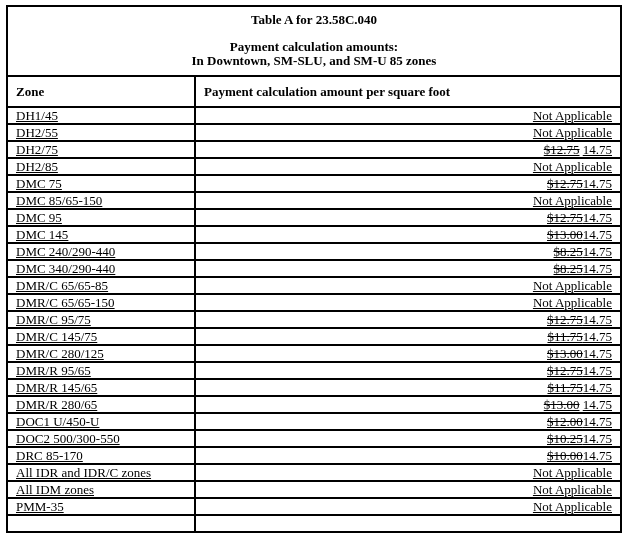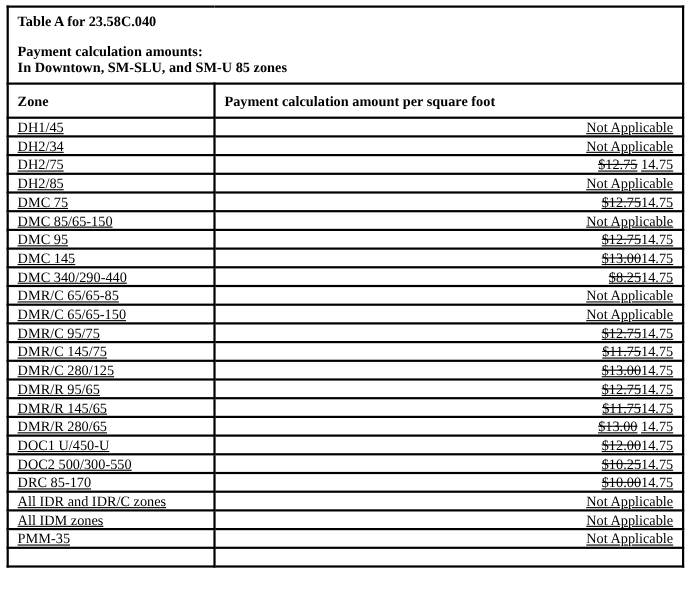--- a/index.html
+++ b/index.html
@@ -20,21 +20,21 @@
   td, th {
     border: 2px solid #000000;
     font-size: 13px;
     overflow: hidden;
     white-space: nowrap;
   }
   .title-cell {
     padding: 6px 8px 7px 8px;
     font-weight: bold;
   }
-  .title-cell p { margin: 0; line-height: 14px; }
+  .title-cell p { margin: 0; line-height: 14px; text-align: center; }
   .title-gap { height: 13px; }
   th.col-header {
     text-align: left;
     font-weight: bold;
     padding: 7px 8px;
     line-height: 15px;
   }
   tbody td {
     padding: 0 8px;
     line-height: 15px;
@@ -67,21 +67,21 @@
       <th class="col-header">Zone</th>
       <th class="col-header">Payment calculation amount per square foot</th>
     </tr>
   </thead>
   <tbody id="table-body">
       <tr>
         <td class="zone-cell"><span class="u">DH1/45</span></td>
         <td class="amount-cell"><span class="u">Not Applicable</span></td>
       </tr>
       <tr>
-        <td class="zone-cell"><span class="u">DH2/34</span></td>
+        <td class="zone-cell"><span class="u">DH2/55</span></td>
         <td class="amount-cell"><span class="u">Not Applicable</span></td>
       </tr>
       <tr>
         <td class="zone-cell"><span class="u">DH2/75</span></td>
         <td class="amount-cell"><span class="old">$12.75</span>&nbsp;<span class="u">14.75</span></td>
       </tr>
       <tr>
         <td class="zone-cell"><span class="u">DH2/85</span></td>
         <td class="amount-cell"><span class="u">Not Applicable</span></td>
       </tr>
@@ -93,20 +93,24 @@
         <td class="zone-cell"><span class="u">DMC 85/65-150</span></td>
         <td class="amount-cell"><span class="u">Not Applicable</span></td>
       </tr>
       <tr>
         <td class="zone-cell"><span class="u">DMC 95</span></td>
         <td class="amount-cell"><span class="old">$12.75</span><span class="u">14.75</span></td>
       </tr>
       <tr>
         <td class="zone-cell"><span class="u">DMC 145</span></td>
         <td class="amount-cell"><span class="old">$13.00</span><span class="u">14.75</span></td>
+      </tr>
+      <tr>
+        <td class="zone-cell"><span class="u">DMC 240/290-440</span></td>
+        <td class="amount-cell"><span class="old">$8.25</span><span class="u">14.75</span></td>
       </tr>
       <tr>
         <td class="zone-cell"><span class="u">DMC 340/290-440</span></td>
         <td class="amount-cell"><span class="old">$8.25</span><span class="u">14.75</span></td>
       </tr>
       <tr>
         <td class="zone-cell"><span class="u">DMR/C 65/65-85</span></td>
         <td class="amount-cell"><span class="u">Not Applicable</span></td>
       </tr>
       <tr>

